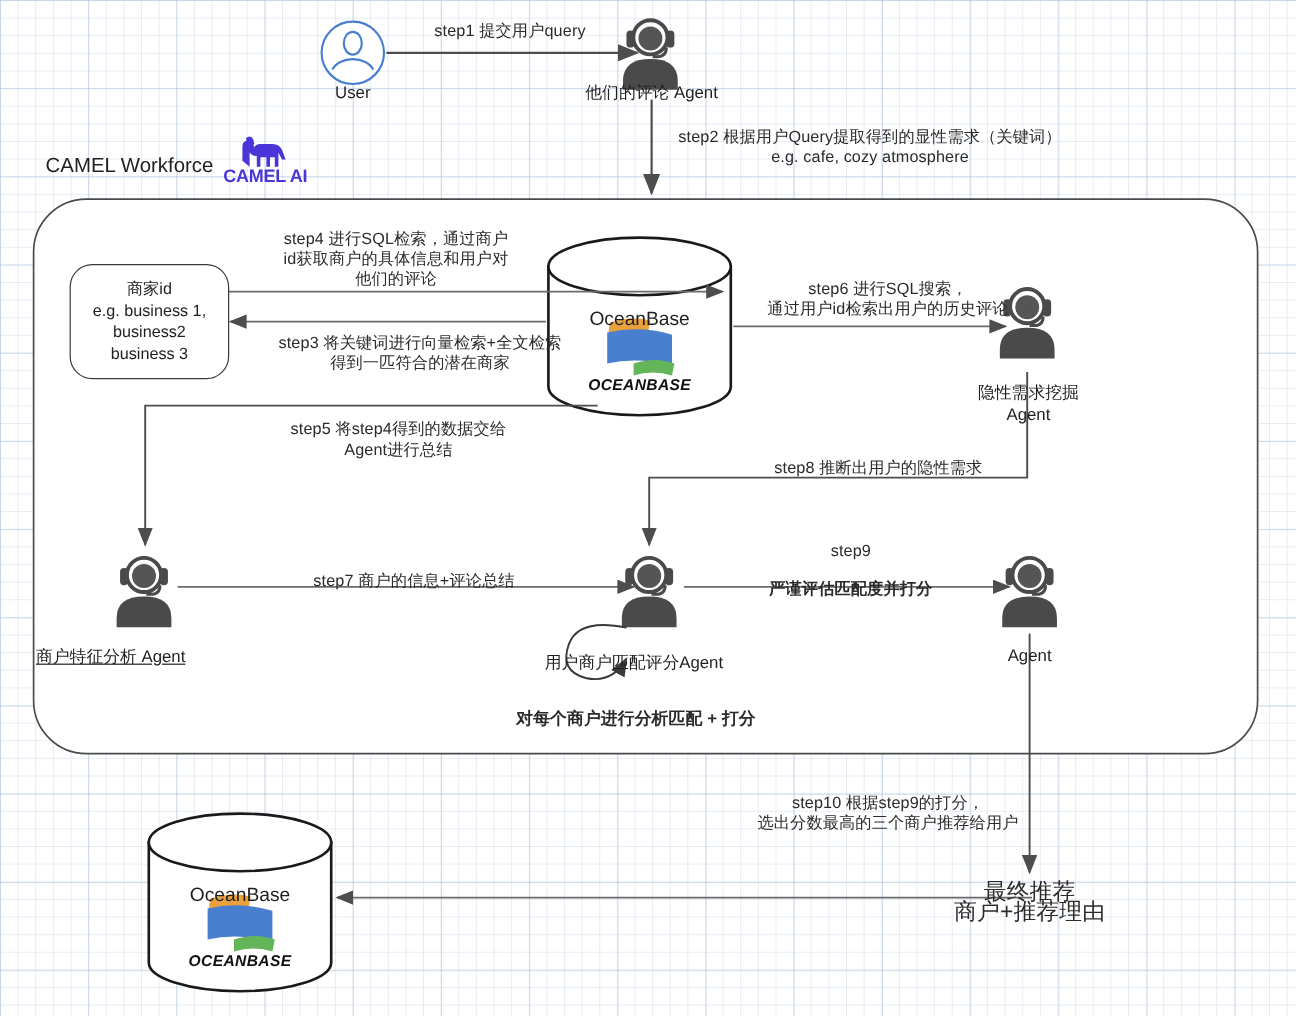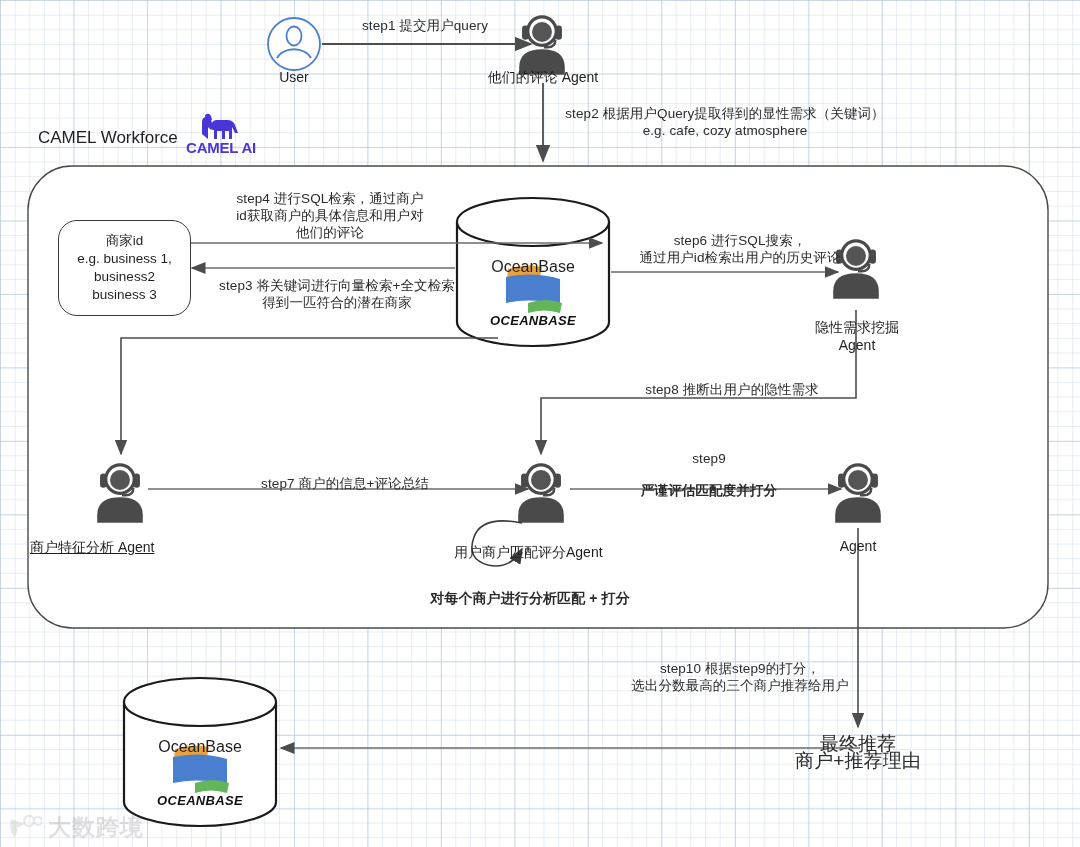--- a/index.html
+++ b/index.html
@@ -264,49 +264,43 @@
   </div>
   <div style="position:absolute; left:124px; top:793px; width:152px;">
     <div class="ob-logo-text" style="position:static;">OCEANBASE</div>
   </div>
 
   <div class="lbl" style="left:330px; top:17px; width:190px;">step1 提交用户query</div>
 
   <div class="lbl" style="left:545px; top:105px; width:360px;">step2 根据用户Query提取得到的显性需求（关键词）
 e.g. cafe, cozy atmosphere</div>
 
-  <div class="lbl" style="left:202px; top:277px; width:270px;">step3 将关键词进行向量检索+全文检索
+  <div class="lbl" style="left:215px; top:277px; width:270px;">step3 将关键词进行向量检索+全文检索
 得到一匹符合的潜在商家</div>
 
   <div class="lbl" style="left:215px; top:190px; width:230px;">step4 进行SQL检索，通过商户
 id获取商户的具体信息和用户对
 他们的评论</div>
 
+  <div class="lbl" style="left:212px; top:349px; width:240px;">step5 将step4得到的数据交给
+Agent进行总结</div>
 
   <div class="lbl" style="left:625px; top:232px; width:230px;">step6 进行SQL搜索，
 通过用户id检索出用户的历史评论</div>
 
   <div class="lbl" style="left:200px; top:475px; width:290px;">step7 商户的信息+评论总结</div>
 
   <div class="lbl" style="left:582px; top:381px; width:300px;">step8 推断出用户的隐性需求</div>
 
   <div class="lbl" style="left:577px; top:450px; width:264px;">step9</div>
   <div class="lbl bold" style="left:577px; top:482px; width:264px;">严谨评估匹配度并打分</div>
 
   <div class="lbl" style="left:595px; top:660px; width:290px;">step10 根据step9的打分，
 选出分数最高的三个商户推荐给用户</div>
 
 
   <div class="lbl bold" style="left:370px; top:590px; width:320px; font-size:14px;">对每个商户进行分析匹配 + 打分</div>
 
   <div class="lbl" style="left:788px; top:735px; width:140px; font-size:19px;">最终推荐
 商户+推荐理由</div>
 
-  <div class="watermark">
-    <svg width="34" height="26" viewBox="0 0 34 26">
-      <path d="M3 4 q-3 9 3 18 q5 -5 3 -9 l8 -4 z" fill="#b5b5b5"></path>
-      <circle cx="21" cy="6" r="5" fill="none" stroke="#b5b5b5" stroke-width="2.2"></circle>
-      <circle cx="30" cy="6" r="4" fill="none" stroke="#b5b5b5" stroke-width="2.2"></circle>
-    </svg>
-    <span class="wm-text">大数跨境</span>
-  </div>
 
 </div>
 
 </body></html>

